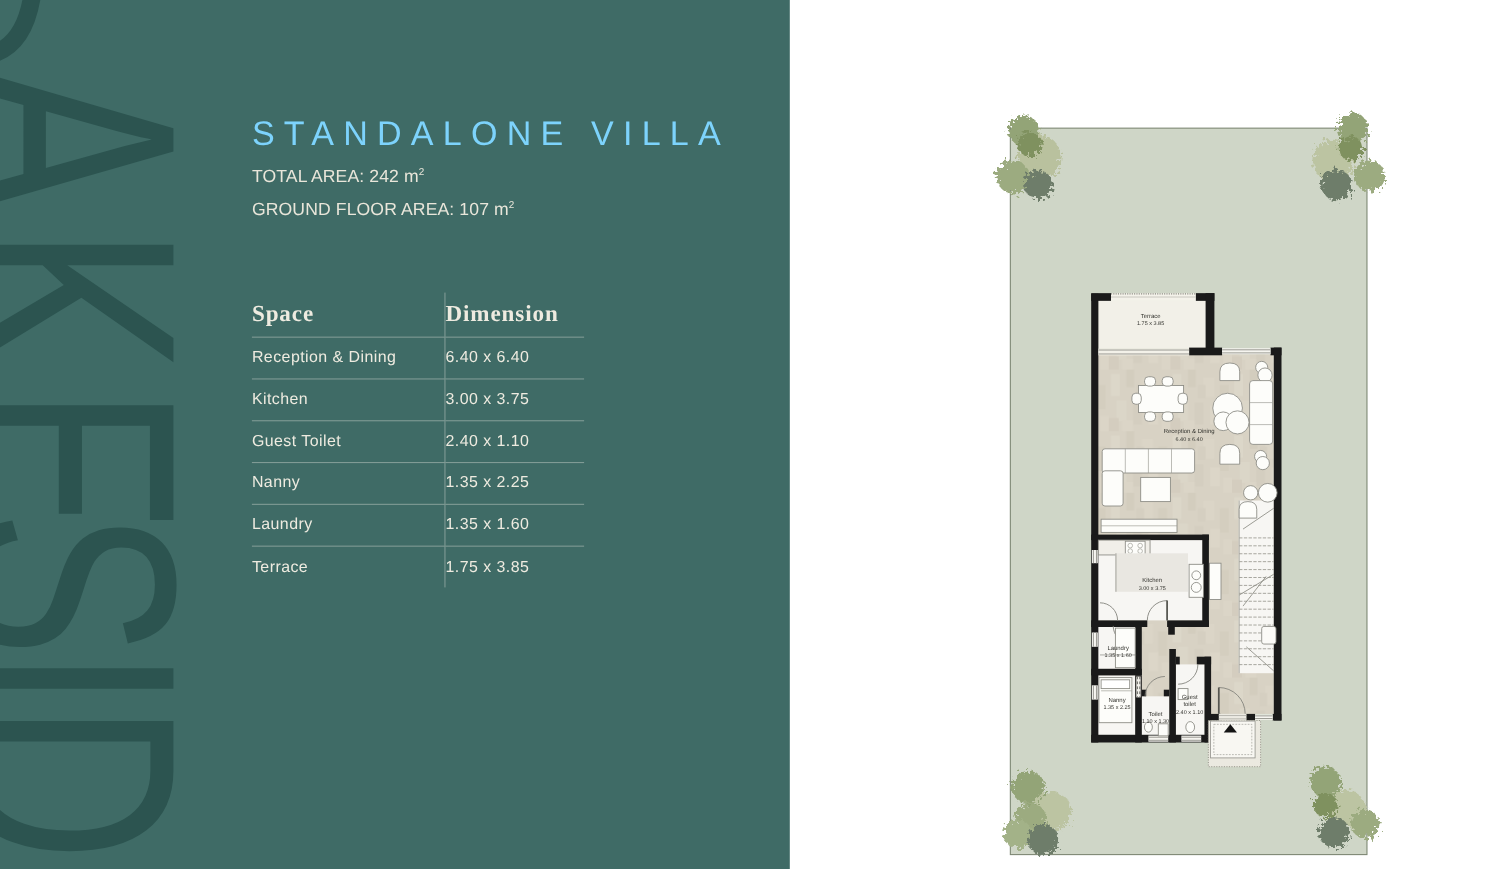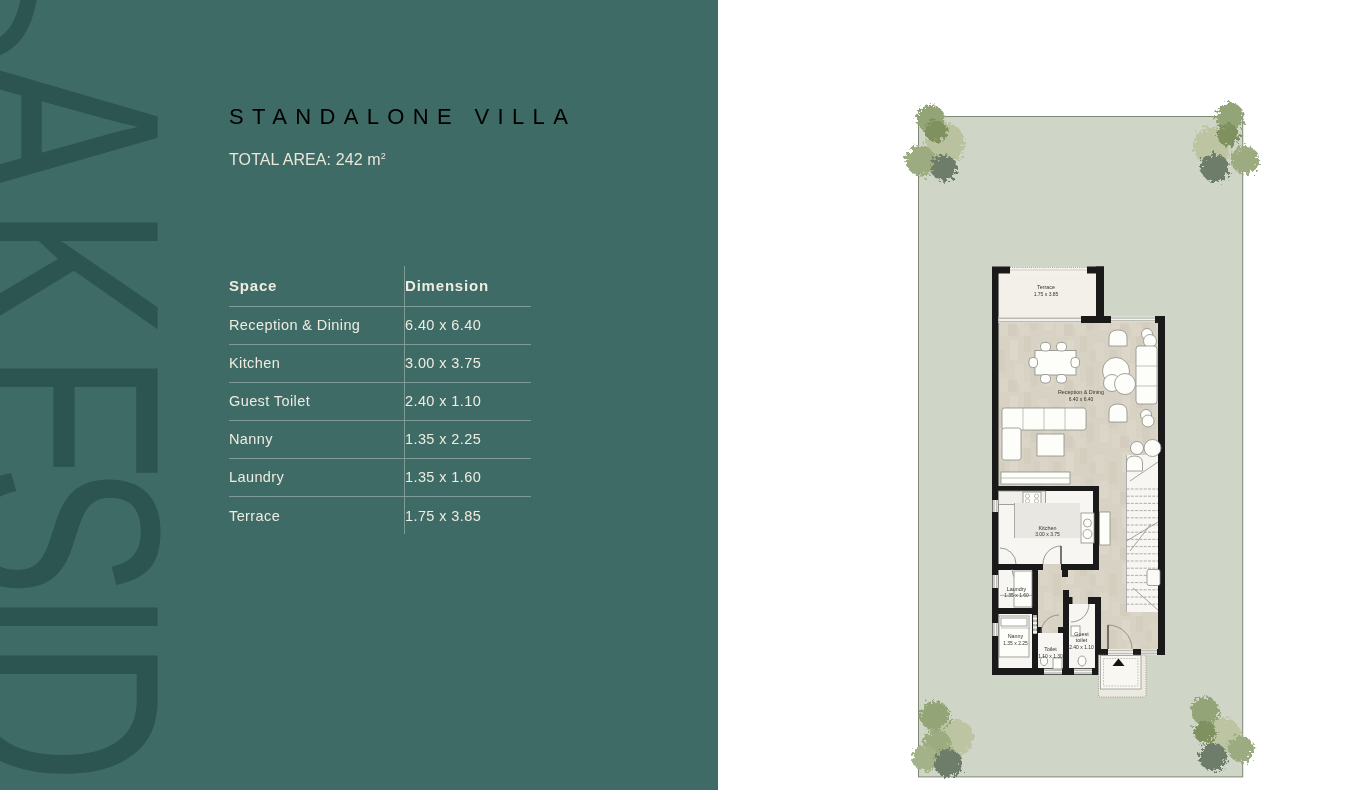--- a/index.html
+++ b/index.html
@@ -1,45 +1,46 @@
 <!DOCTYPE html>
 <html><head>
 <meta charset="utf-8">
 <style>
   html,body{margin:0;padding:0;width:1351px;height:790px;overflow:hidden;background:#ffffff;
     font-family:"Liberation Sans", sans-serif;}
   .panel{position:absolute;left:0;top:0;width:718px;height:790px;background:#3f6b66;overflow:hidden;}
   .wm{position:absolute;left:0;top:0;}
-  .title{position:absolute;left:229px;top:104px;color:#000000;font-size:22px;font-weight:400;
+  .title{position:absolute;left:229px;top:104px;color:#7dd3fc;font-size:31px;font-weight:400;
     letter-spacing:8.35px;white-space:nowrap;}
   .area1{position:absolute;left:229px;top:151px;color:#e9e6da;font-size:16px;letter-spacing:0.1px;}
   .area2{position:absolute;left:229px;top:181px;color:#e9e6da;font-size:16px;letter-spacing:0.1px;}
   sup{font-size:9px;}
   table.spec{position:absolute;left:229px;top:266px;border-collapse:collapse;color:#eeebe0;}
   table.spec td{font-size:14.5px;letter-spacing:0.4px;padding:0;height:37.1px;vertical-align:middle;}
-  table.spec tr.hd td{font-weight:700;font-size:15px;letter-spacing:0.8px;height:39.5px;}
+  table.spec tr.hd td{font-weight:700;font-size:21px;letter-spacing:0.8px;height:39.5px;font-family:Liberation Serif, serif;}
   td.c1{width:175px;padding-left:4px;}
   td.c2{width:126px;text-align:left;border-left:1px solid rgba(235,235,225,0.38);}
   tr.ln td{border-bottom:1px solid rgba(235,235,225,0.38);}
   .plan{position:absolute;left:890px;top:90px;}
 </style>
 </head>
 <body>
 
 <div class="panel">
 
   <svg class="wm" width="718" height="790" viewBox="0 0 718 790">
     <text x="-81 60 206 352 464 589 639 802" y="0" transform="translate(-35,0) rotate(90) scale(1,1.40)" font-family="Liberation Sans" font-size="200" fill="#2c5450">LAKESIDE</text>
     <path d="M -10 50 Q 24 42 30 -10" stroke="#2c5450" stroke-width="16" fill="none"></path>
   </svg>
 
   <div class="title">STANDALONE VILLA</div>
 
   <div class="area1">TOTAL AREA: 242 m<sup>2</sup></div>
 
+  <div class="area2">GROUND FLOOR AREA: 107 m<sup>2</sup></div>
 
   <table class="spec">
     <tbody>
         <tr class="hd ln">
           <td class="c1">Space</td>
           <td class="c2">Dimension</td>
         </tr>
     <tr class="ln">
           <td class="c1">Reception &amp; Dining</td>
           <td class="c2">6.40 x 6.40</td>

